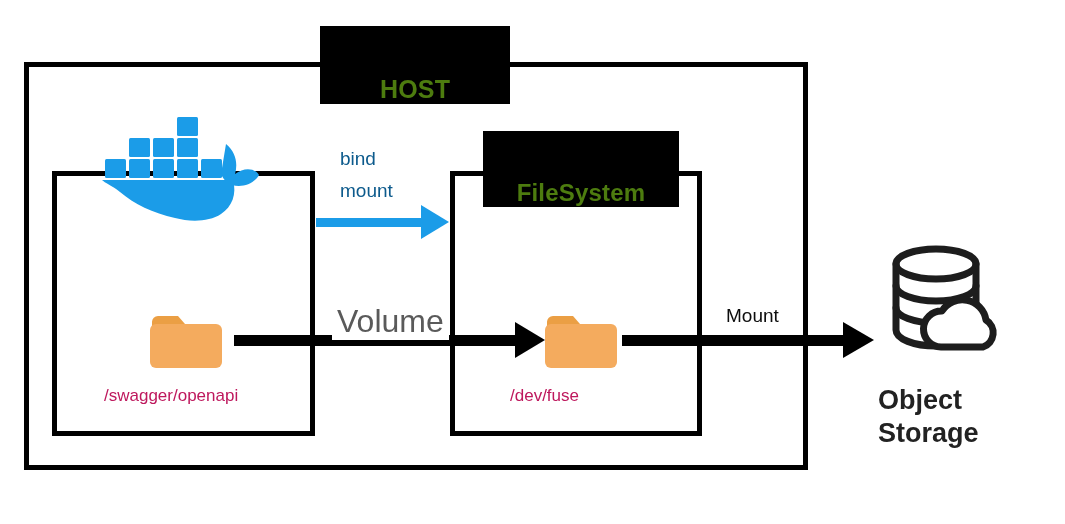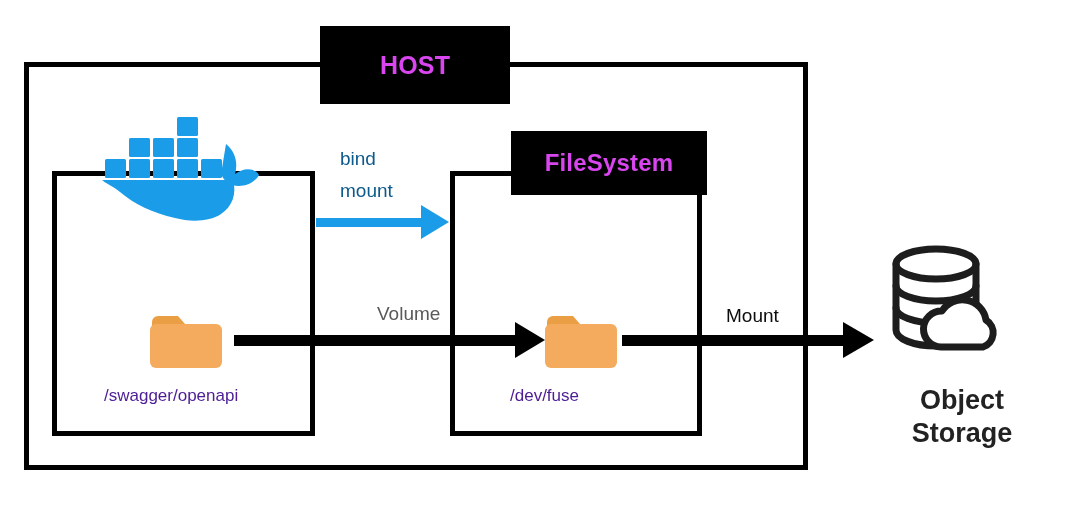--- a/index.html
+++ b/index.html
@@ -28,29 +28,29 @@
     box-sizing: border-box;
   }
   #host-box    { left: 24px;  top: 62px;  width: 784px; height: 408px; }
   #docker-box  { left: 52px;  top: 171px; width: 263px; height: 265px; }
   #fs-box      { left: 450px; top: 171px; width: 252px; height: 265px; }
 
   
   .plate {
     position: absolute;
     background: #000000;
-    color: #d946ef;
+    color: #4d7c0f;
     display: flex;
-    align-items: center;
+    align-items: flex-end;
     justify-content: center;
     font-weight: bold;
     letter-spacing: .2px;
   }
   #host-plate { left: 320px; top: 26px;  width: 190px; height: 78px; font-size: 25px; }
-  #fs-plate   { left: 483px; top: 131px; width: 196px; height: 64px; font-size: 24px; margin-left: 28px; }
+  #fs-plate   { left: 483px; top: 131px; width: 196px; height: 76px; font-size: 24px; }
 
   
   .arrow-line {
     position: absolute;
     height: 9px;
   }
   .arrow-head {
     position: absolute;
     width: 0; height: 0;
     border-top: 17px solid transparent;
@@ -82,45 +82,44 @@
   #bind-mount-label {
     left: 340px; top: 143px;
     color: #0c5a8c;
     font-size: 19px;
     line-height: 32px;
     white-space: pre-line;
   }
   #volume-label {
     left: 332px; top: 303px;
     color: #5a5a5a;
-    font-size: 19px;
+    font-size: 32px;
     background: #ffffff;
     padding: 0 5px;
-    margin-left: 40px;
   }
   #mount-label {
     left: 722px; top: 305px;
     color: #0d0d0d;
     font-size: 19px;
     background: #ffffff;
     padding: 0 4px;
   }
   .path-label {
     position: absolute;
-    color: #4c1d95;
+    color: #be185d;
     font-size: 17px;
     white-space: nowrap;
   }
   #path-swagger { left: 104px; top: 386px; }
   #path-devfuse { left: 510px; top: 386px; }
 
   #object-storage-label {
     left: 878px; top: 384px;
     width: 168px;
-    text-align: center;
+    text-align: left;
     color: #222222;
     font-size: 27px;
     font-weight: bold;
     line-height: 33px;
     white-space: pre-line;
   }
 
   
   #docker-logo    { left: 104px; top: 114px; width: 156px; height: 104px; }
   #folder-swagger { left: 148px; top: 310px; width: 76px;  height: 62px; }

